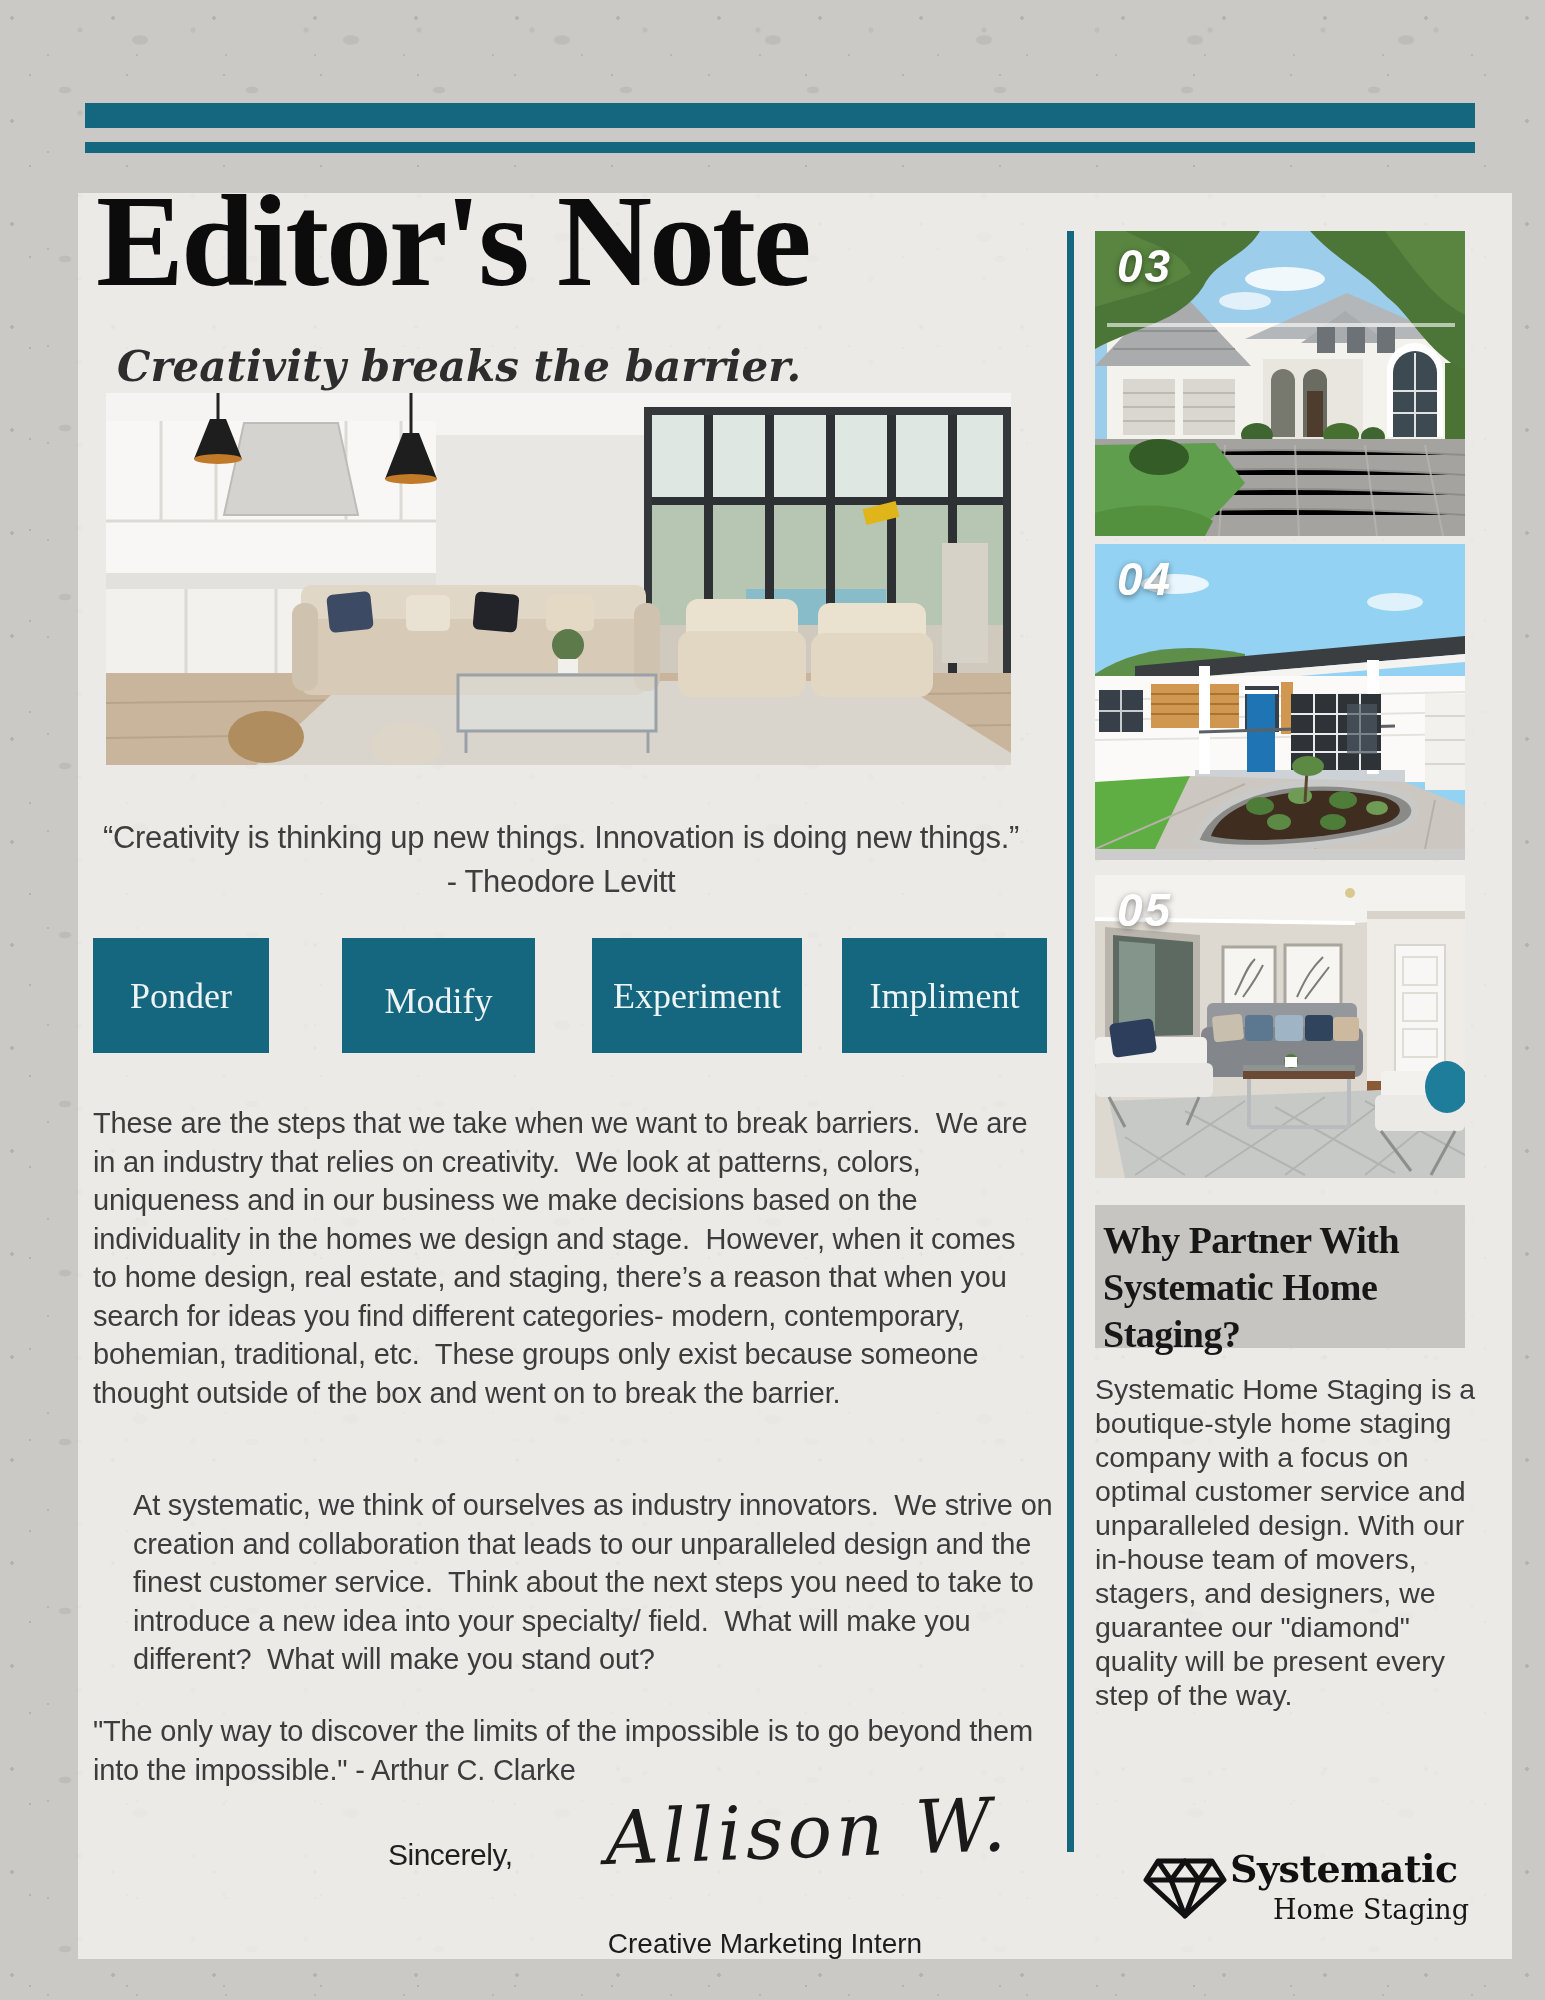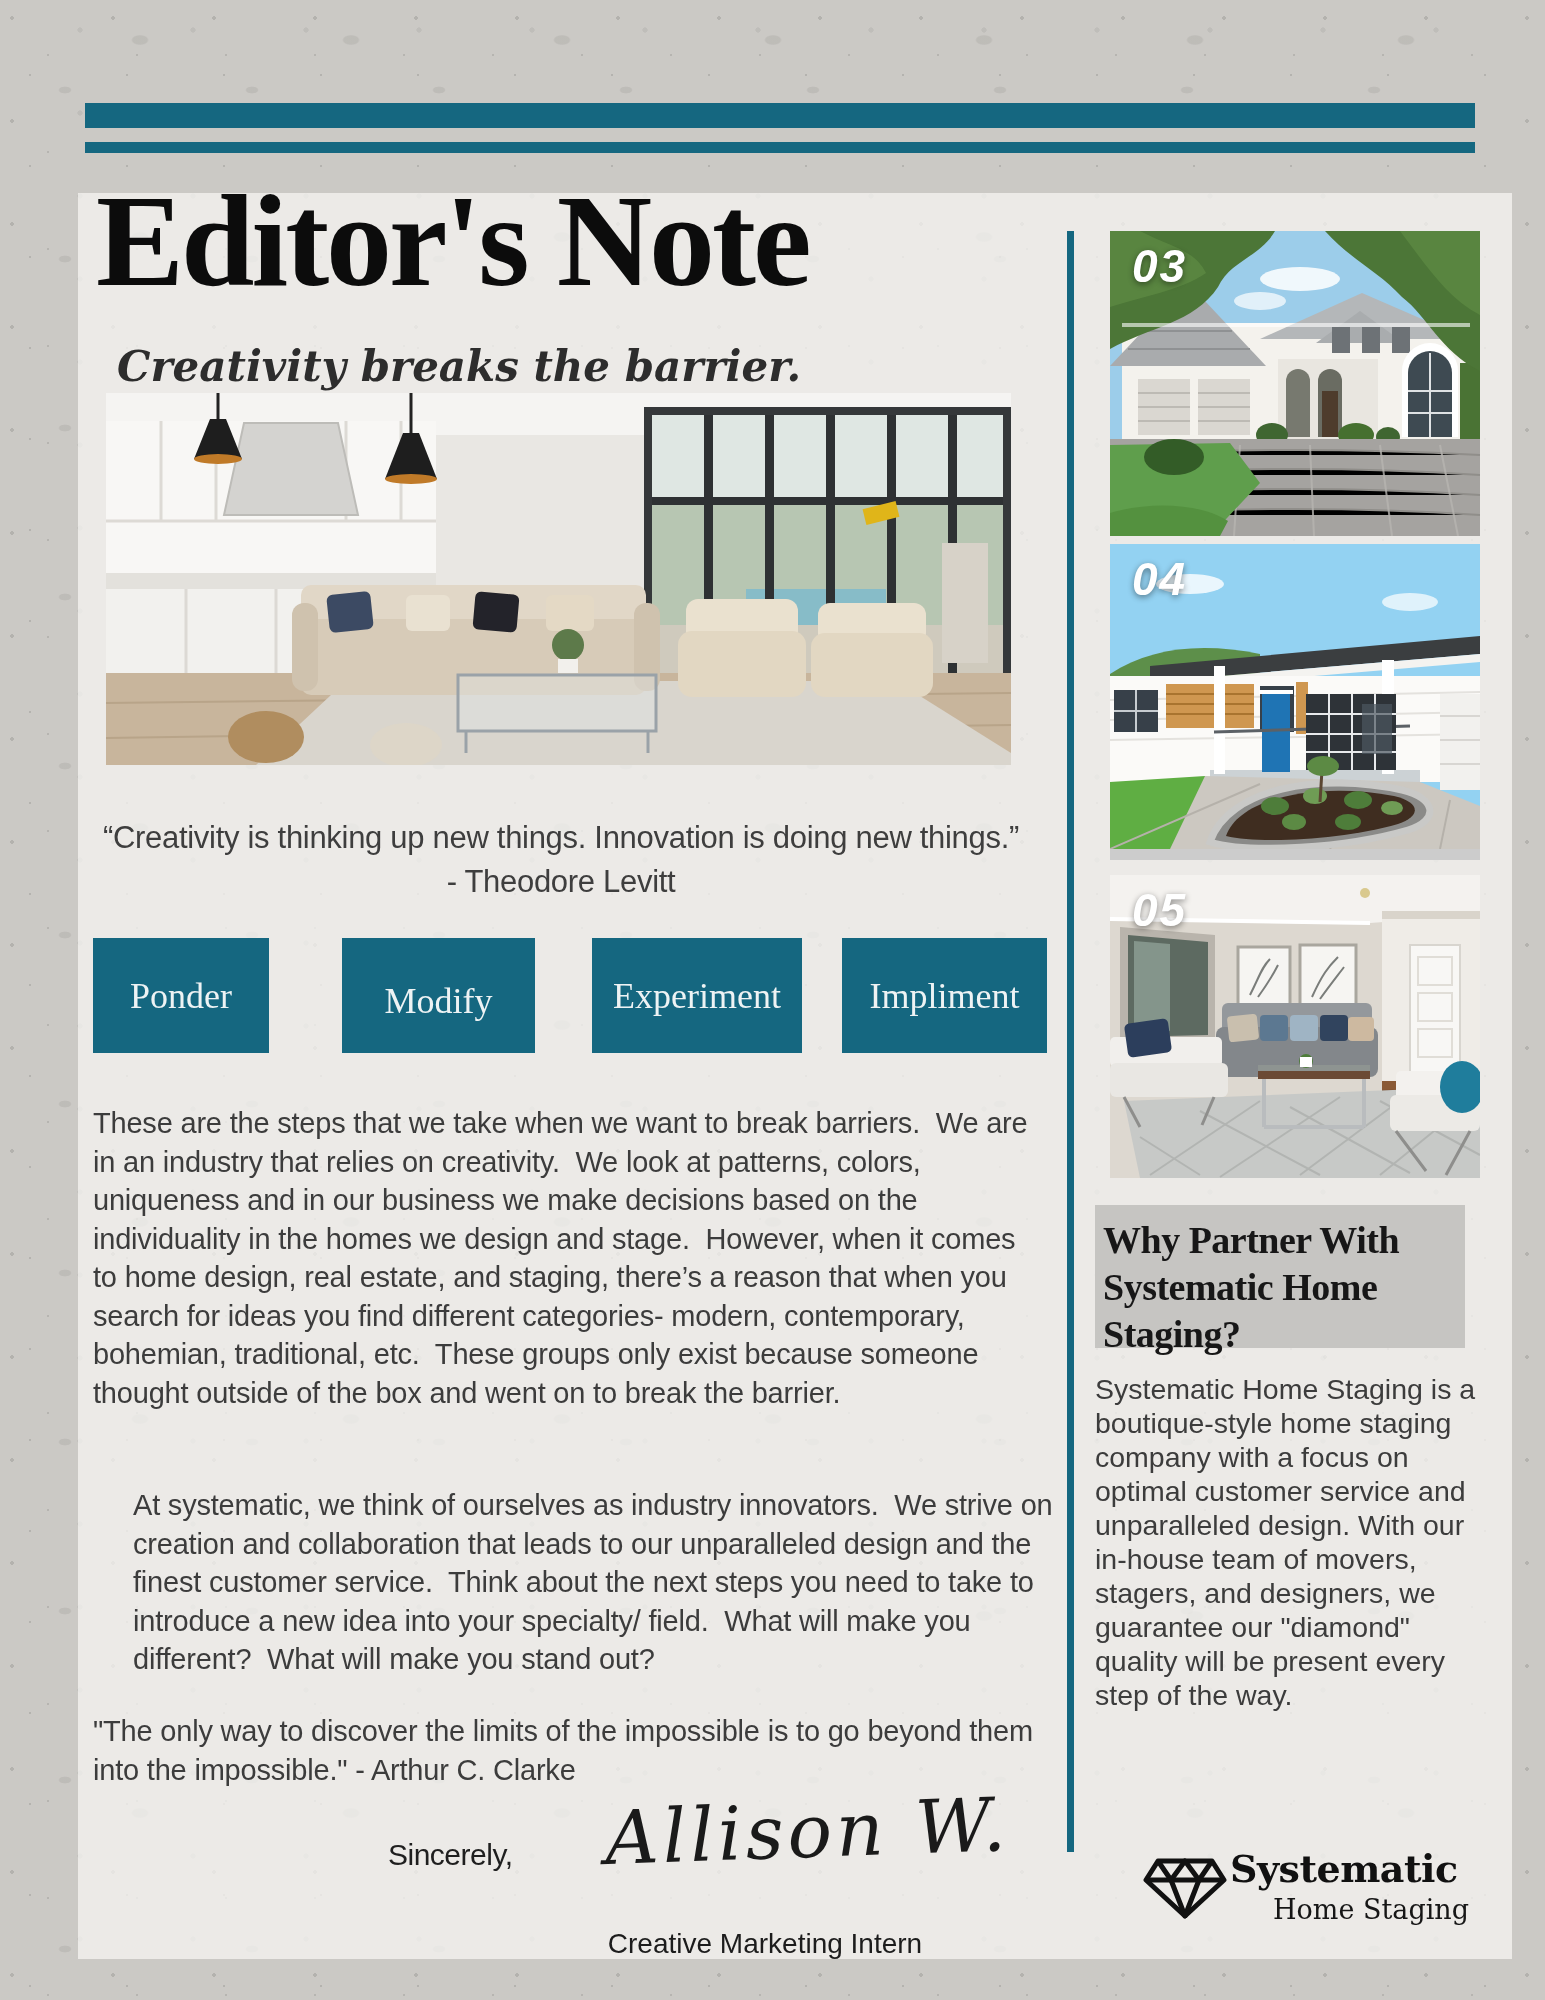--- a/index.html
+++ b/index.html
@@ -31,21 +31,21 @@
   .b3{left:592px;width:210px;}
   .b4{left:842px;width:205px;}
   .body-text{position:absolute;left:93px;width:942px;font-size:29px;line-height:38.5px;color:#3c3c3c;letter-spacing:-0.2px;white-space:pre-wrap;}
   .p1{top:1104px;}
   .p2{top:1486px;margin-left:40px;}
   .p3{top:1712px;}
   .sincerely{position:absolute;left:388px;top:1838px;font-size:30px;color:#1f1f1f;letter-spacing:-0.5px;}
   .signature{position:absolute;left:605px;top:1788px;font-family:"DejaVu Serif",serif;font-style:italic;font-size:74px;color:#1a1a1a;transform:rotate(-2deg);letter-spacing:4px;}
   .role{position:absolute;left:575px;top:1928px;width:380px;text-align:center;font-size:28px;color:#1c1c1c;}
   .vline{position:absolute;left:1067px;top:231px;width:7px;height:1621px;background:var(--teal);}
-  .side-photo{position:absolute;left:1095px;width:370px;overflow:hidden;background:#ccc;margin-left:15px;}
+  .side-photo{position:absolute;left:1095px;width:370px;overflow:hidden;background:#ccc;}
   .ph3{top:231px;height:305px;}
   .ph4{top:544px;height:316px;text-align:right;}
   .ph5{top:875px;height:303px;}
   .photo-num{position:absolute;left:22px;top:8px;font-style:italic;font-weight:800;font-size:46px;color:#fff;text-shadow:0 2px 6px rgba(0,0,0,.45);letter-spacing:2px;}
   .why-box{position:absolute;left:1095px;top:1205px;width:370px;height:143px;background:#c6c5c2;box-sizing:border-box;padding:12px 18px 0 8px;}
   .why-box h2{margin:0;font-family:"Liberation Serif",serif;font-weight:600;font-size:38px;line-height:47px;color:#171717;letter-spacing:-0.5px;}
   .why-text{position:absolute;left:1095px;top:1372px;width:382px;font-size:28.5px;line-height:34px;color:#3c3c3c;}
   .logo-diamond{position:absolute;left:1143px;top:1856px;}
   .logo-name{position:absolute;left:1230px;top:1846px;font-family:"DejaVu Serif",serif;font-weight:700;font-size:38px;color:#111;letter-spacing:-0.5px;}
   .logo-tagline{position:absolute;left:1273px;top:1894px;font-family:"DejaVu Serif",serif;font-size:27px;color:#161616;}

